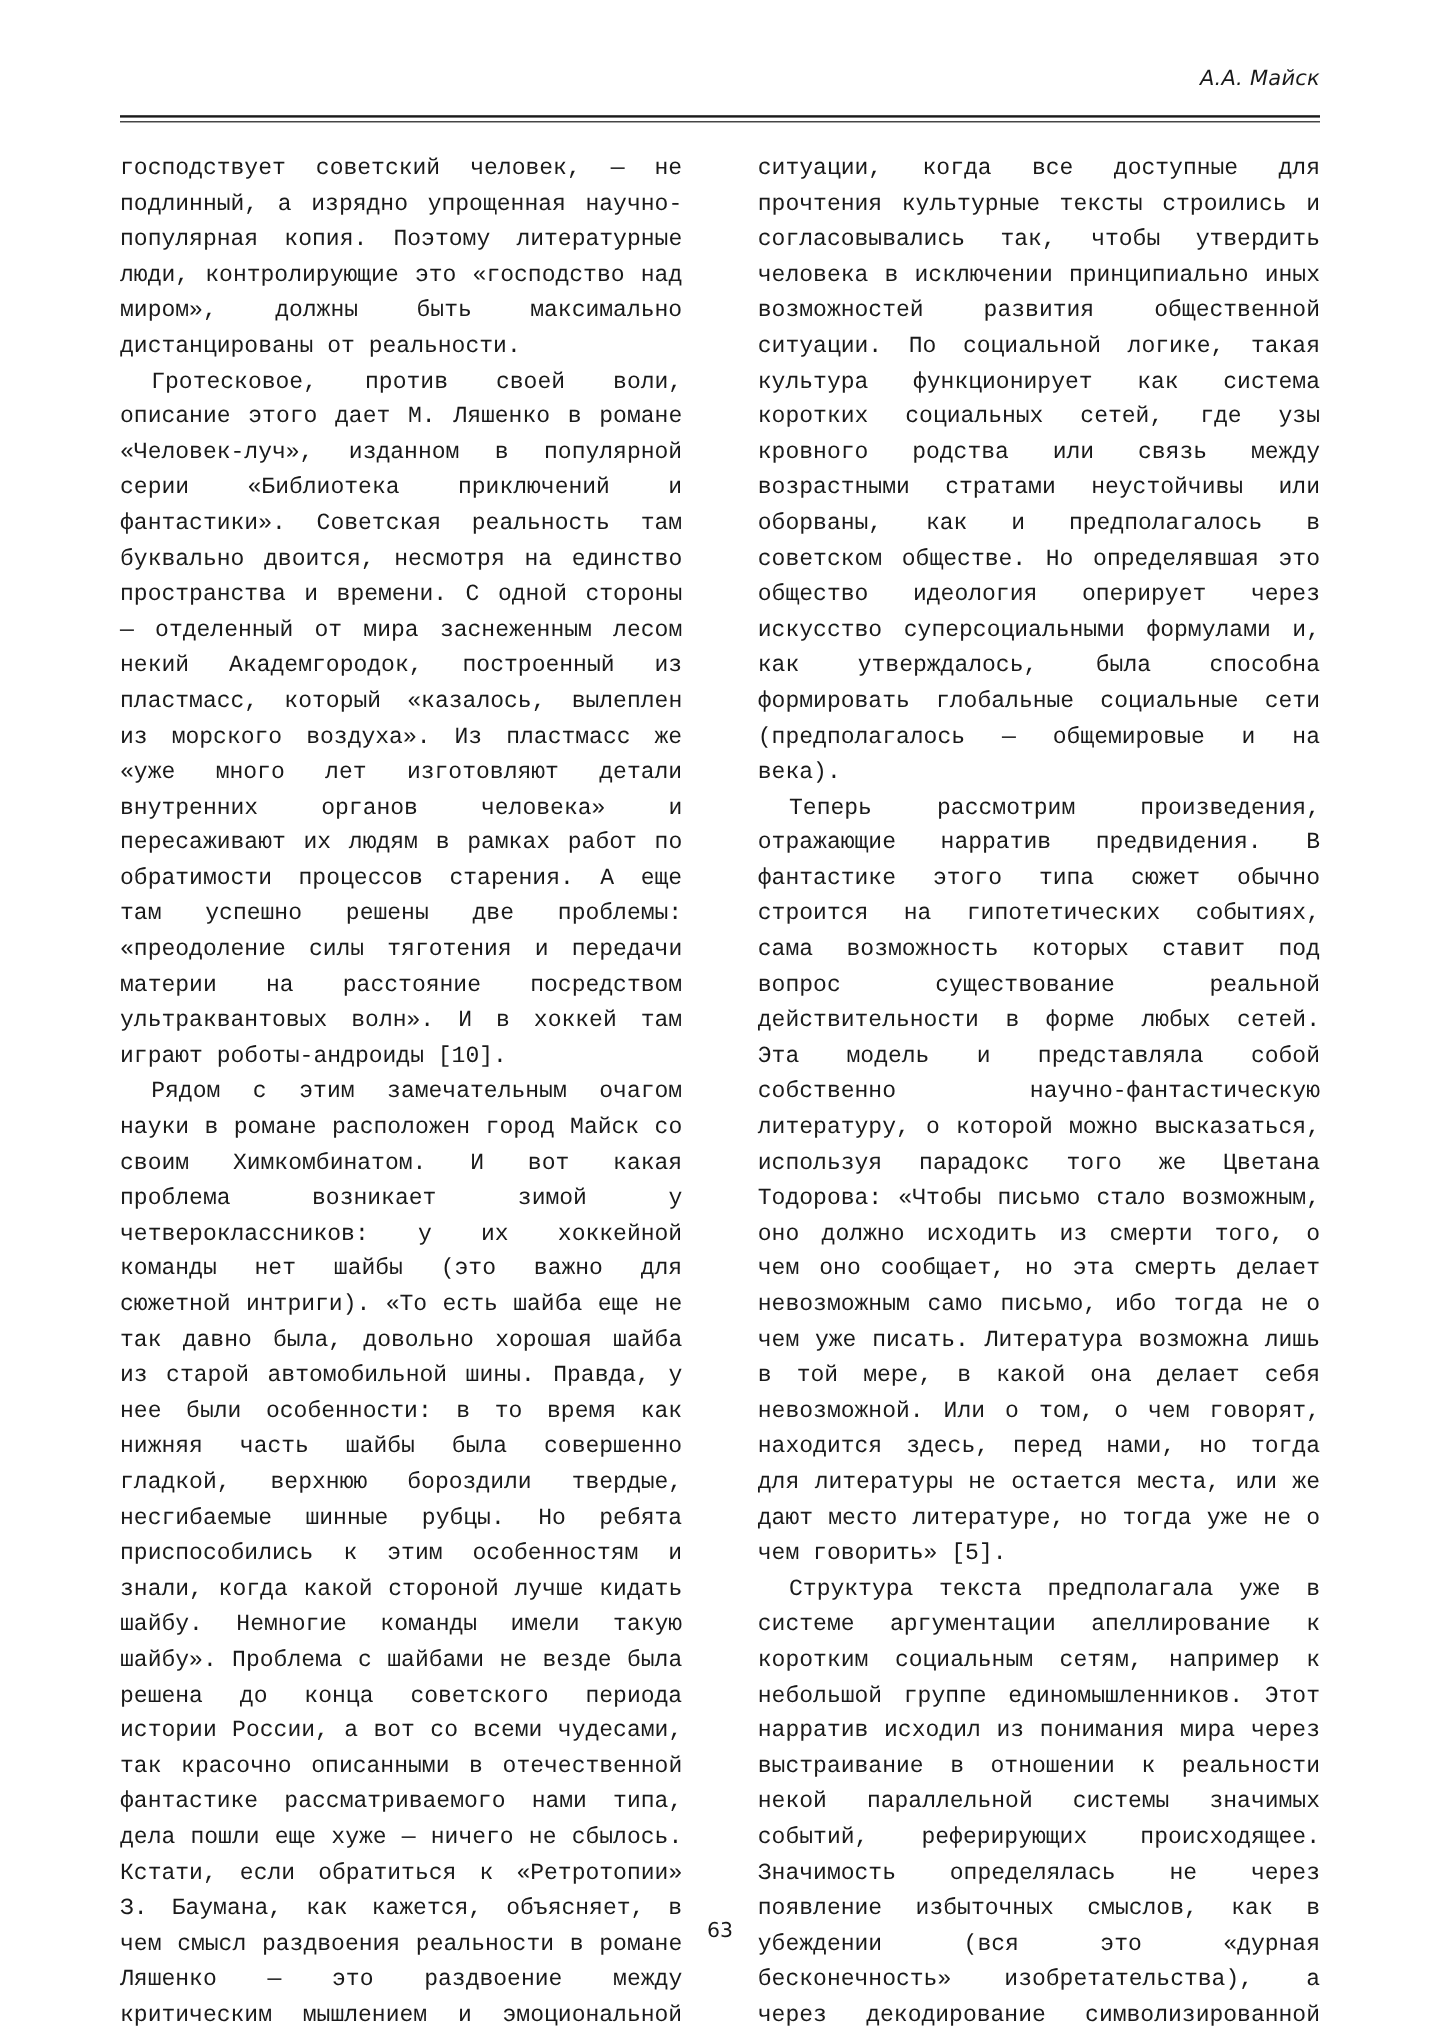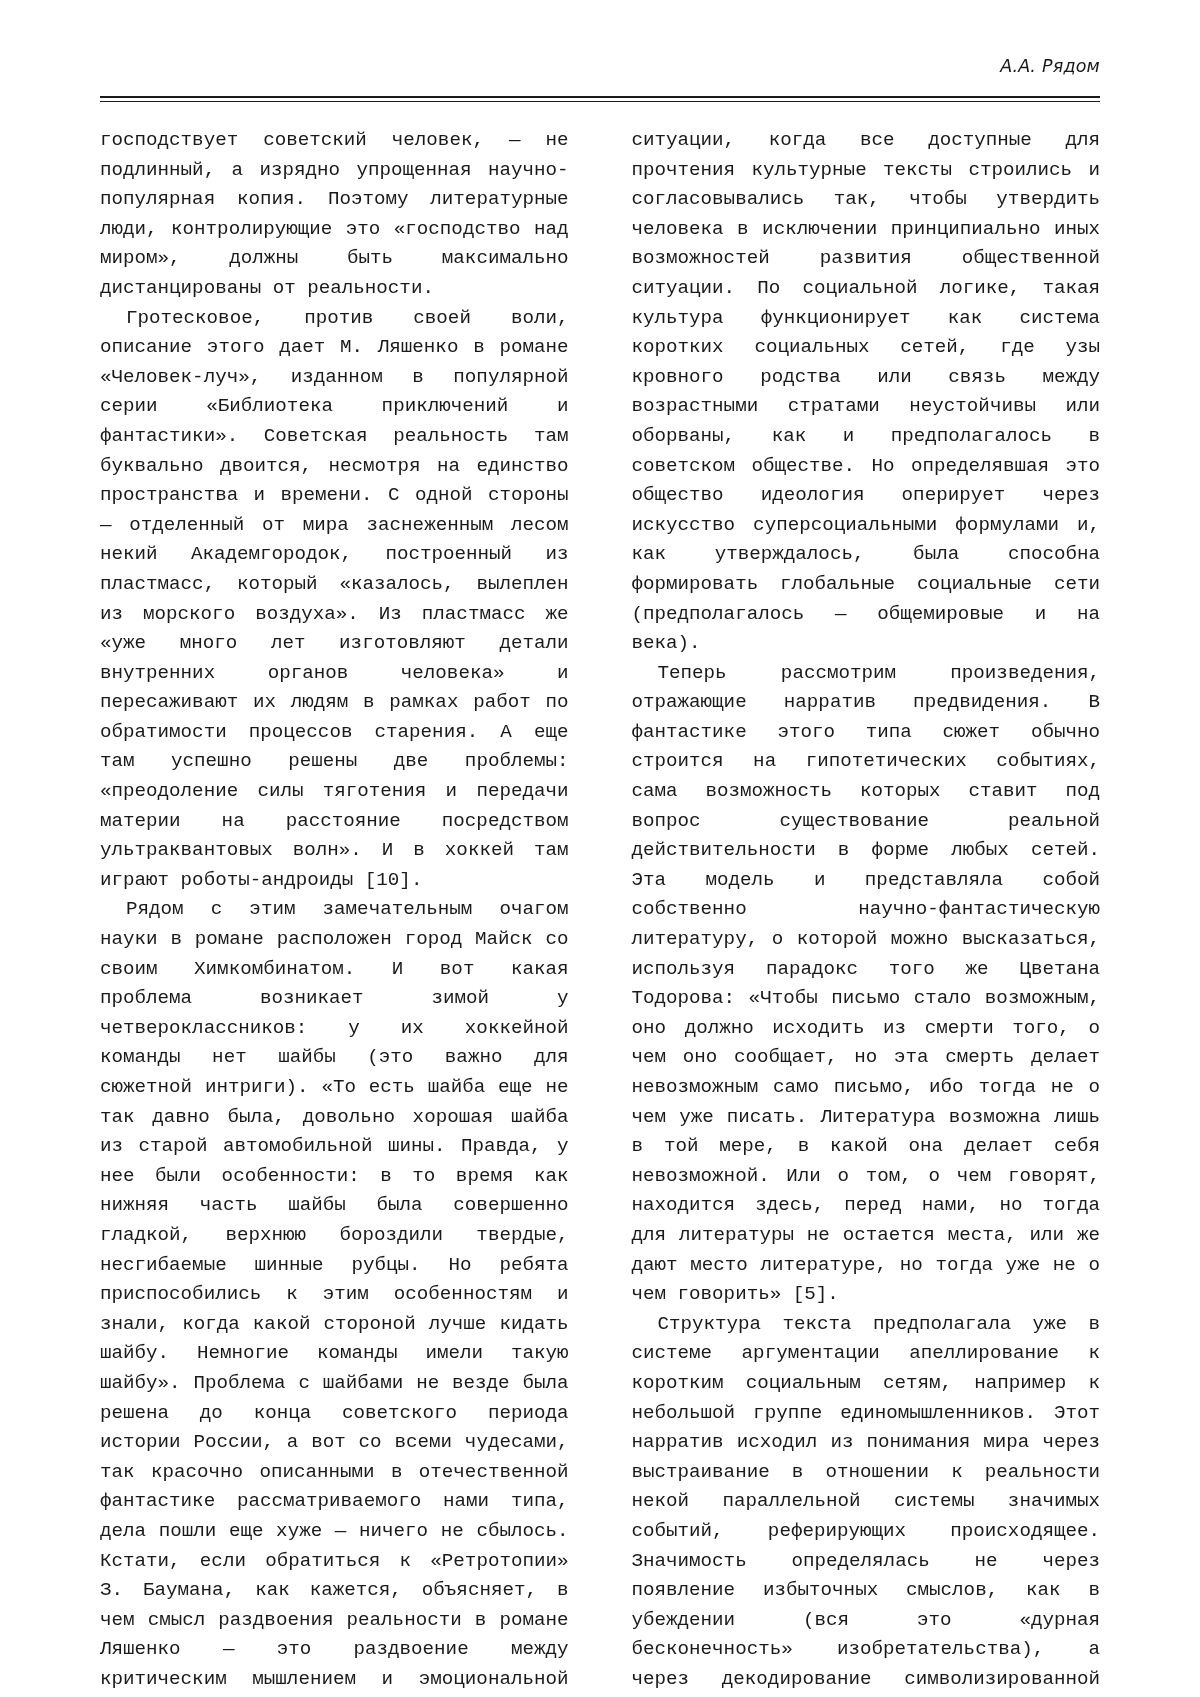--- a/index.html
+++ b/index.html
@@ -82,21 +82,21 @@
     font-family: "DejaVu Sans", sans-serif;
     font-size: 17px;
     color: #1a1a1a;
   }
 </style>
 </head>
 <body>
 
 <div class="page">
 
-  <div class="running-head">А.А. Рядом</div>
+  <div class="running-head">А.А. Майск</div>
 
   <div class="rule-wrap">
     <div class="rule-thick"></div>
     <div class="rule-gap"></div>
     <div class="rule-thin"></div>
   </div>
 
   <div class="columns">
 
     <div class="col">
@@ -106,14 +106,15 @@
     </div>
 
     <div class="col">
       <p>ситуации, когда все доступные для прочтения культурные тексты строились и согласовывались так, чтобы утвердить человека в исключении принципиально иных возможностей развития общественной ситуации. По социальной логике, такая культура функционирует как система коротких социальных сетей, где узы кровного родства или связь между возрастными стратами неустойчивы или оборваны, как и предполагалось в советском обществе. Но определявшая это общество идеология оперирует через искусство суперсоциальными формулами и, как утверждалось, была способна формировать глобальные социальные сети (предполагалось — общемировые и на века).</p>
       <p class="indent">Теперь рассмотрим произведения, отражающие нарратив предвидения. В фантастике этого типа сюжет обычно строится на гипотетических событиях, сама возможность которых ставит под вопрос существование реальной действительности в форме любых сетей. Эта модель и представляла собой собственно научно-фантастическую литературу, о которой можно высказаться, используя парадокс того же Цветана Тодорова: «Чтобы письмо стало возможным, оно должно исходить из смерти того, о чем оно сообщает, но эта смерть делает невозможным само письмо, ибо тогда не о чем уже писать. Литература возможна лишь в той мере, в какой она делает себя невозможной. Или о том, о чем говорят, находится здесь, перед нами, но тогда для литературы не остается места, или же дают место литературе, но тогда уже не о чем говорить» [5].</p>
       <p class="indent">Структура текста предполагала уже в системе аргументации апеллирование к коротким социальным сетям, например к небольшой группе единомышленников. Этот нарратив исходил из понимания мира через выстраивание в отношении к реальности некой параллельной системы значимых событий, реферирующих происходящее. Значимость определялась не через появление избыточных смыслов, как в убеждении (вся это «дурная бесконечность» изобретательства), а через декодирование символизированной реальности и использование ограниченного языка (чтобы быть понятым), например некоего набора научных или социальных терминов, актуализированных у современников, но вряд ли принадлежащих будущим технологиям. Отсюда ее способность предвидения, но и неспособность вербализировать это предвидение в четкое предсказание или прогноз. Примером факта предви-</p>
     </div>
 
   </div>
 
+  <div class="page-number">63</div>
 
 </div>
 
 </body></html>

